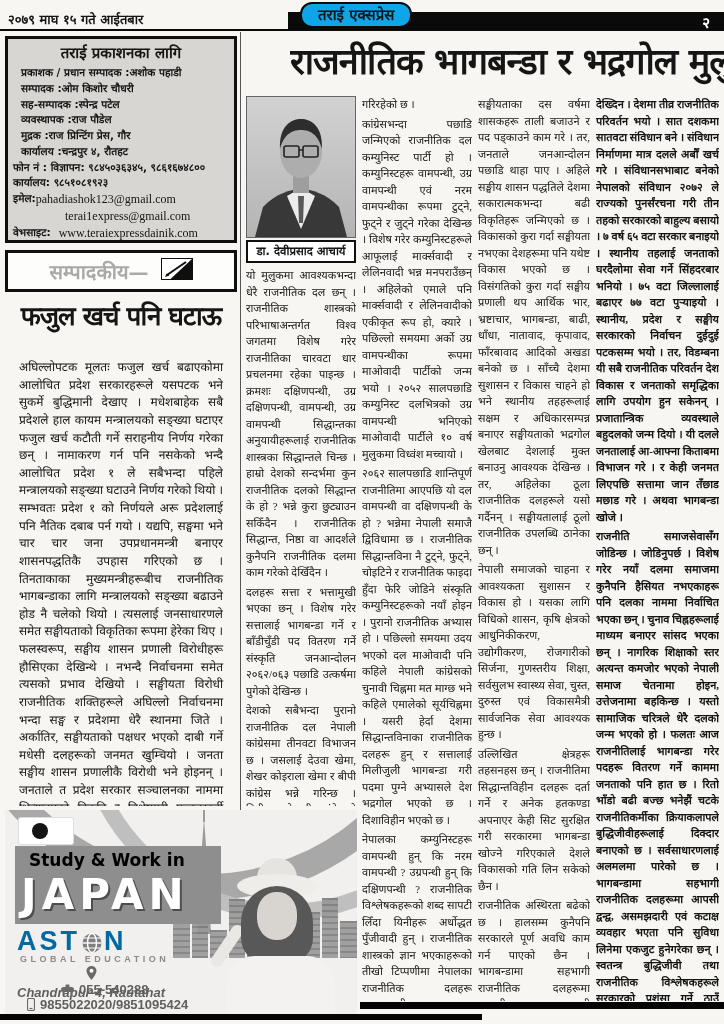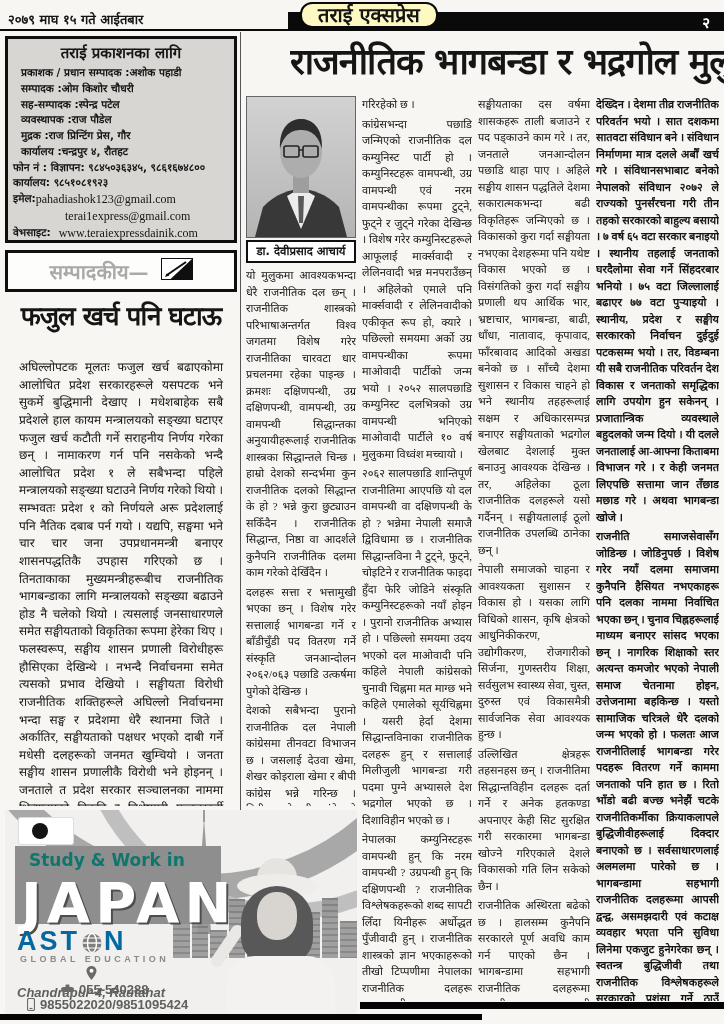--- a/index.html
+++ b/index.html
@@ -6,22 +6,22 @@
   html,body { background:#9a9a9a; }
   .page { position:relative; width:724px; height:1024px; margin:0 auto; background:#f7f6f3;
           font-family:"Liberation Serif", serif; color:#151515; overflow:hidden; }
 
   
   .h-date { position:absolute; left:8px; top:10px; font-weight:bold; font-size:13px;
             font-family:"DejaVu Sans", sans-serif; }
   .h-bar  { position:absolute; left:288px; top:12px; right:0; height:18px; background:#0a0a0a; }
   .h-rule { position:absolute; left:0; top:29px; width:100%; height:2px; background:#0a0a0a; }
   .masthead { position:absolute; left:300px; top:2px; height:26px; line-height:22px; padding:0 16px;
-              background:#fef9c3; border:2px solid #0a0a0a; border-radius:12px; font-weight:bold;
-              font-size:20px; font-family:"DejaVu Sans", sans-serif; z-index:3; }
+              background:#0ea5e9; border:2px solid #0a0a0a; border-radius:12px; font-weight:bold;
+              font-size:15px; font-family:"DejaVu Sans", sans-serif; z-index:3; }
   .h-page { position:absolute; right:14px; top:12px; color:#fff; font-weight:bold; font-size:15px;
             z-index:4; font-family:"DejaVu Sans", sans-serif; }
 
   .vline { position:absolute; left:240px; top:32px; width:1px; height:972px; background:#555; }
 
   
   .pubbox { position:absolute; left:5px; top:36px; width:232px; height:207px; background:#d8d6d2;
             border:3px solid #0f0f0f; padding:2px 5px; overflow:hidden;
             font-family:"DejaVu Sans", sans-serif; }
   .pub-title { text-align:center; font-weight:bold; font-size:15px; margin:1px 0 3px; }
@@ -90,23 +90,23 @@
             border-radius:46%; }
   .w-arm  { position:absolute; left:34px; top:66px; width:12px; height:48px; background:#e9e8e5;
             transform:rotate(34deg); border-radius:6px; }
   .w-body { position:absolute; left:40px; top:100px; width:108px; height:58px; background:#f3f2f0;
             border-radius:28px 28px 0 0; }
   .ad-flag { position:absolute; left:14px; top:8px; width:54px; height:26px; background:#fff;
              border-radius:2px; box-shadow:0 0 0 1px #ddd; z-index:4; }
   .ad-flag i { position:absolute; left:13px; top:5px; width:16px; height:16px; background:#141414;
                border-radius:50%; }
   .ad-band { position:absolute; left:10px; top:36px; width:206px; height:78px; background:#8e8e8e; z-index:4; }
-  .ad-tag { position:absolute; left:24px; top:40px; color:#0f766e; font-size:17px; font-weight:bold;
+  .ad-tag { position:absolute; left:24px; top:40px; color:#000000; font-size:17px; font-weight:bold;
             font-family:"DejaVu Sans", sans-serif; z-index:5; }
-  .ad-country { position:absolute; left:16px; top:60px; color:#fff; font-size:56px; font-weight:bold;
+  .ad-country { position:absolute; left:16px; top:60px; color:#fff; font-size:42px; font-weight:bold;
                 font-family:"DejaVu Sans", sans-serif; letter-spacing:5px;
                 text-shadow:2px 2px 0 #4e4e4e; z-index:5; }
   .ad-brand { position:absolute; left:12px; top:116px; font-size:27px; font-weight:bold; color:#0369a1;
               font-family:"Liberation Sans", sans-serif; letter-spacing:3px; display:flex;
               align-items:center; z-index:5; }
   .ad-brand svg { margin:2px 1px 0; }
   .ad-brand-sub { position:absolute; left:15px; top:144px; font-size:9px; letter-spacing:3.5px;
                   color:#8a8a8a; font-weight:bold; font-family:"Liberation Sans", sans-serif; z-index:5; }
   .ad-row { position:absolute; left:12px; display:flex; align-items:center; gap:5px; z-index:5;
             font-family:"Liberation Sans", sans-serif; color:#5f5f5f; font-weight:bold; font-size:13px; }

